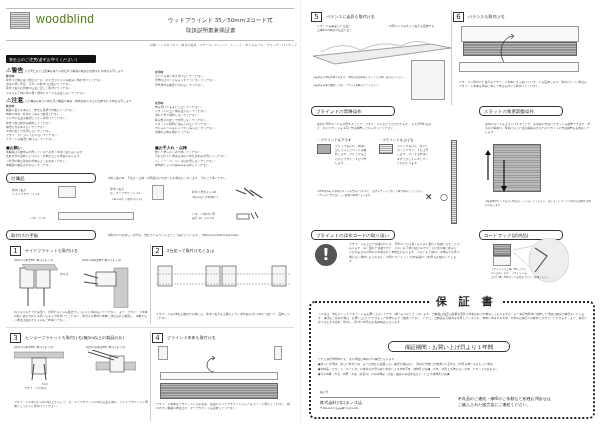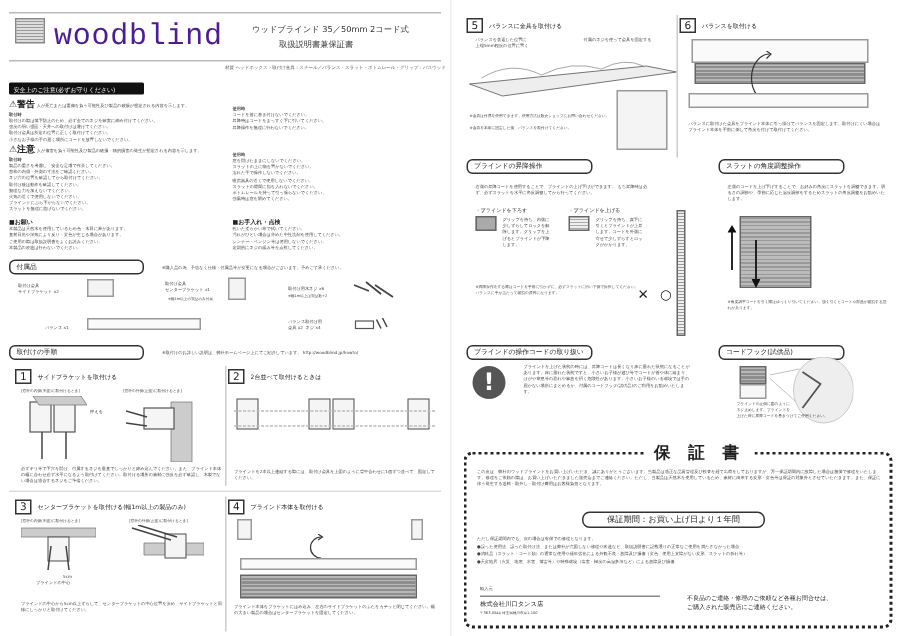--- a/index.html
+++ b/index.html
@@ -2,21 +2,21 @@
 <html><head>
 <meta charset="utf-8">
 <style>
 *{box-sizing:border-box;margin:0;padding:0}
 body{width:600px;height:424px;background:#fff;font-family:"DejaVu Sans",sans-serif;color:#222;position:relative;overflow:hidden;font-size:3.4px;line-height:1.3}
 .abs{position:absolute}
 .page-left{position:absolute;left:0;top:0;width:300px;height:424px;background:#fff}
 .page-right{position:absolute;left:300px;top:0;width:300px;height:424px;background:#fff;border-left:1px solid #eee}
 .hr{position:absolute;height:1px;background:#bbb}
 .logo-box{position:absolute;left:10px;top:12px;width:20px;height:17px;background:repeating-linear-gradient(#ddd 0 1px,#999 1px 2px);border:1px solid #888}
-.logo-text{position:absolute;left:36px;top:12px;font-size:20px;font-family:Liberation Mono, monospace;letter-spacing:0.5px;color:#4c1d95}
+.logo-text{position:absolute;left:36px;top:12px;font-size:12px;font-family:Liberation Sans, sans-serif;letter-spacing:0.5px;color:#4d7c0f}
 .title1{position:absolute;left:168px;top:17px;font-size:5.5px;color:#333}
 .title2{position:absolute;left:186px;top:27px;font-size:5.5px;color:#333}
 .materials{position:absolute;left:150px;top:44px;font-size:3px;color:#555}
 .black-bar{position:absolute;left:6px;top:55px;width:90px;height:8px;background:#111;color:#fff;font-size:4px;padding:1.5px 3px;border-radius:1px}
 .warn-head{font-size:6px;font-weight:bold}
 .tiny{font-size:2.8px;color:#444;line-height:1.5}
 .sec-pill{position:absolute;height:10px;border:1px solid #333;border-radius:4px;font-size:4.5px;padding:2px 4px;background:#fff}
 .step-num{display:inline-block;border:1px solid #333;width:11px;height:10px;font-size:7px;text-align:center;line-height:9px;margin-right:3px;vertical-align:middle}
 .step-title{font-size:4px;vertical-align:middle}
 .img-gray{position:absolute;background:#ddd;border:1px solid #999}

